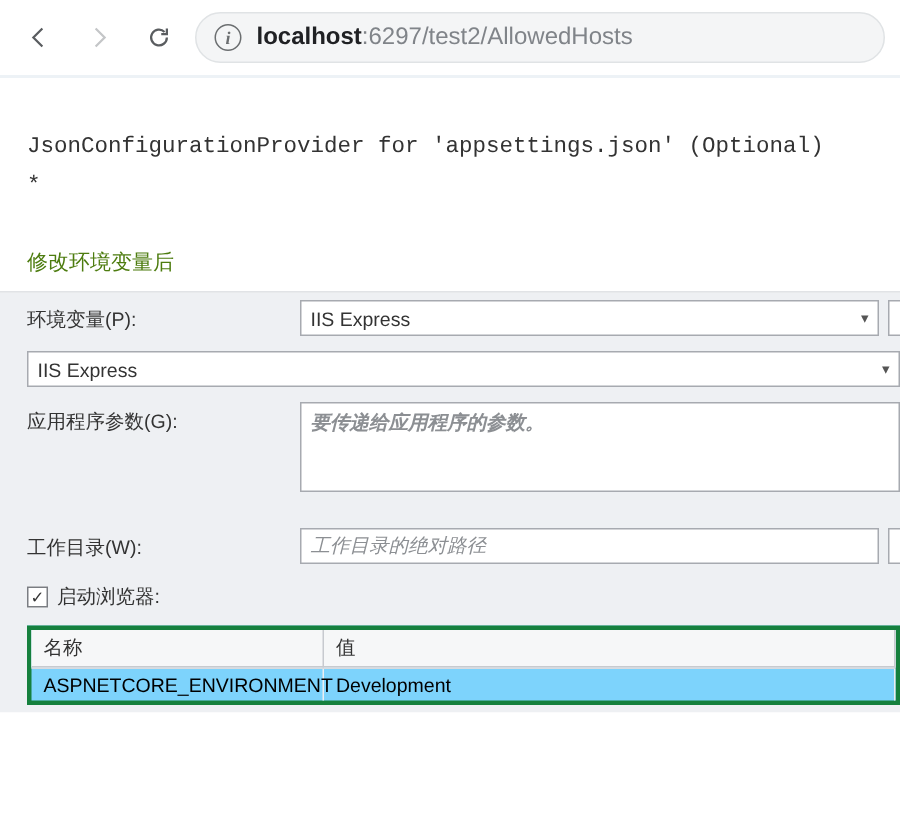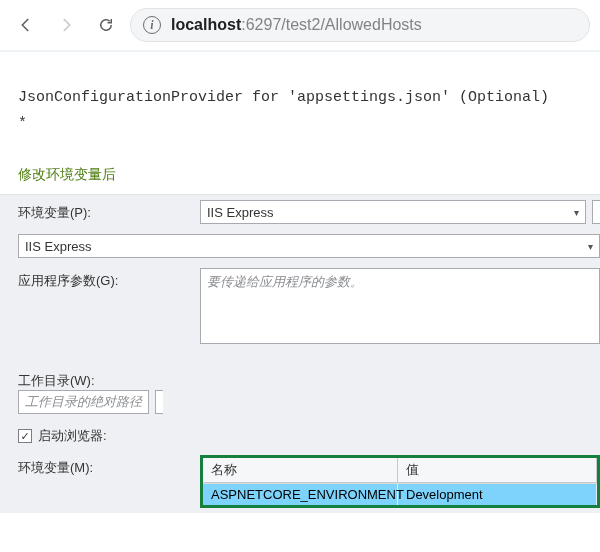--- a/index.html
+++ b/index.html
@@ -110,21 +110,22 @@
     }
     .combo .chev {
       position: absolute;
       right: 6px;
       top: 50%;
       transform: translateY(-50%);
       color: #555;
       font-size: 10px;
     }
     .textarea-box {
-      height: 76px;
+      height: 60px;
+      font-weight: bold;
     }
     .placeholder { color: #8c8f93; font-style: italic; }
     .side-btn {
       width: 8px;
       background: #fff;
       border-top: 1px solid #a7aab0;
       border-bottom: 1px solid #a7aab0;
       border-left: 1px solid #a7aab0;
     }
     .chk-row { display:flex; align-items:center; gap:6px; padding-top:3px;}
@@ -238,41 +239,40 @@
 
   <div class="form-row">
     <div class="form-label">应用程序参数(G):</div>
     <div class="form-ctrl">
       <div class="textarea-box">
         <span class="placeholder" style="align-self:flex-start; padding-top:4px;">要传递给应用程序的参数。</span>
       </div>
     </div>
   </div>
 
-  <div class="form-row" style="margin-top:14px;flex-direction:column;">
+  <div class="form-row" style="margin-top:14px;">
     <div class="form-label">工作目录(W):</div>
     <div class="form-ctrl">
       <div class="textbox">
         <span class="placeholder">工作目录的绝对路径</span>
       </div>
       <div class="side-btn"></div>
     </div>
   </div>
 
   <div class="form-row">
     <div class="form-label chk-row">
       <span class="chk">
           <span>✓</span>
         </span>
       <span>启动浏览器:</span>
     </div>
   </div>
 
   <div class="form-row">
-    <div class="form-label">环境变量(M):</div>
     <div class="form-ctrl">
       <div class="env-table">
         <div class="env-head">
           <div class="col col-a">名称</div>
           <div class="col col-b">值</div>
         </div>
         <div class="env-body">
           <div class="trow">
             <div class="cell col-a">ASPNETCORE_ENVIRONMENT</div>
             <div class="cell col-b">Development</div>

